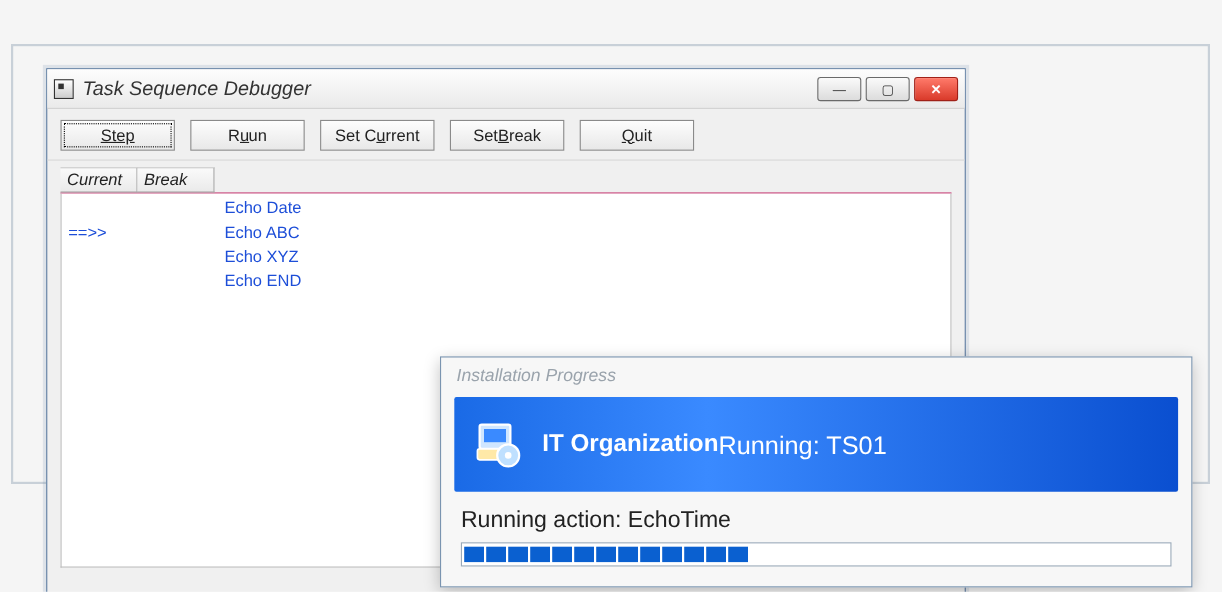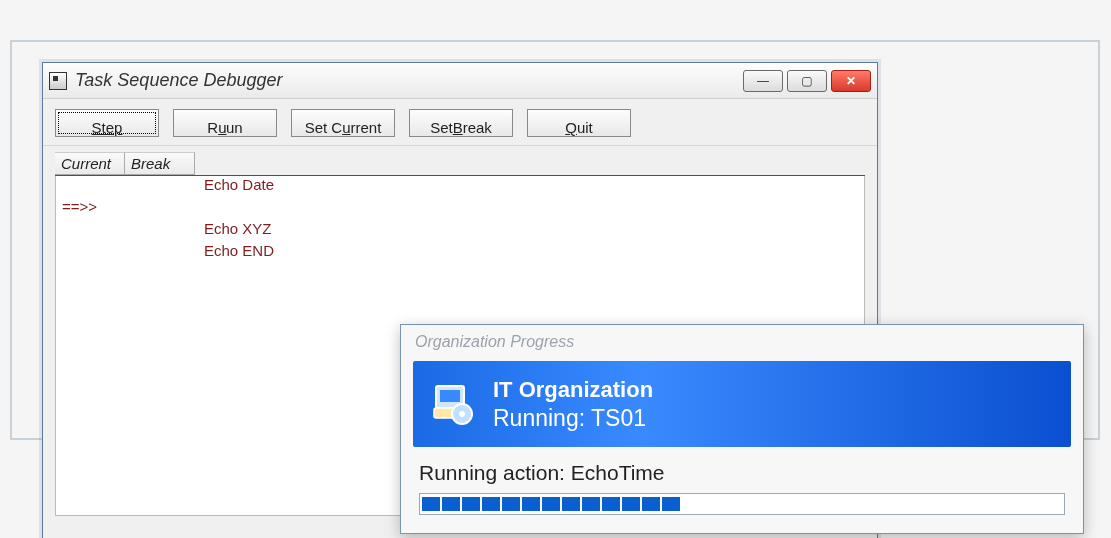--- a/index.html
+++ b/index.html
@@ -100,21 +100,21 @@
     border-bottom:1px solid #d8d8d8;
   }
   .tb-btn {
     min-width: 104px;
     height: 28px;
     border: 1px solid #8a8a8a;
     background: linear-gradient(#fdfdfd,#e8e8e8);
     font-size: 15px;
     color:#222;
     display:flex;
-    align-items:flex-end;
+    align-items:center;
     justify-content:center;
     cursor:pointer;
   }
   .tb-btn.focused {
     outline: 1px dotted #000;
     outline-offset: -4px;
   }
   .tb-btn .ul { text-decoration: underline; }
   .grid-area {
     padding: 6px 12px 12px 12px;
@@ -138,23 +138,23 @@
   .gh.tss { flex:1; border-right:none; }
   .grid-body {
     background:#fff;
     border:1px solid #bbb;
     border-top:none;
     min-height: 340px;
   }
   .row {
     display:flex;
     font-size:15px;
-    color:#7f1d1d;
+    color:#1d4ed8;
     height: 22px;
-    align-items:flex-start;
+    align-items:flex-end;
   }
   .cell.current { width:70px; padding-left:6px; }
   .cell.break { width:70px; }
   .cell.tss { flex:1; padding-left:8px; }
 
   
   .progress-window {
     position: absolute;
     left: 388px;
     top: 282px;
@@ -177,21 +177,21 @@
     display:flex;
     align-items:center;
     padding: 0 16px;
     color:#fff;
   }
   .pw-icon {
     width:50px;height:50px;
     margin-right:14px;
     display:flex;align-items:center;justify-content:center;
   }
-  .pw-text { display:flex; flex-direction:column; }
+  .pw-text { display:flex; flex-direction:row; }
   .pw-org { font-size:22px; font-weight:bold; }
   .pw-run { font-size:23px; font-weight:normal; margin-top:2px; }
   .pw-action {
     padding: 4px 18px 6px 18px;
     font-size:21px;
     color:#222;
   }
   .pw-progress {
     margin: 2px 18px 18px 18px;
     height: 22px;
@@ -263,37 +263,38 @@
       </div>
       <div class="grid-body" id="grid-body">
           <div class="row">
             <div class="cell current"></div>
             <div class="cell break"></div>
             <div class="cell tss">Echo Date</div>
           </div>
           <div class="row">
             <div class="cell current">==&gt;&gt;</div>
             <div class="cell break"></div>
+            <div class="cell tss">Echo ABC</div>
           </div>
           <div class="row">
             <div class="cell current"></div>
             <div class="cell break"></div>
             <div class="cell tss">Echo XYZ</div>
           </div>
           <div class="row">
             <div class="cell current"></div>
             <div class="cell break"></div>
             <div class="cell tss">Echo END</div>
           </div>
         </div>
     </div>
   </div>
 
   <div class="progress-window">
-    <div class="pw-title">Organization Progress</div>
+    <div class="pw-title">Installation Progress</div>
     <div class="pw-banner">
       <div class="pw-icon">
         <svg width="48" height="48" viewBox="0 0 48 48">
           <rect x="6" y="6" width="28" height="22" rx="2" fill="#cfe6ff" stroke="#ffffff" stroke-width="2"></rect>
           <rect x="10" y="10" width="20" height="12" fill="#3a8aff"></rect>
           <rect x="4" y="28" width="24" height="10" rx="2" fill="#ffe9a8" stroke="#ffffff" stroke-width="1.5"></rect>
           <circle cx="32" cy="34" r="10" fill="#bfe0ff" stroke="#ffffff" stroke-width="2"></circle>
           <circle cx="32" cy="34" r="3" fill="#ffffff"></circle>
         </svg>
       </div>

